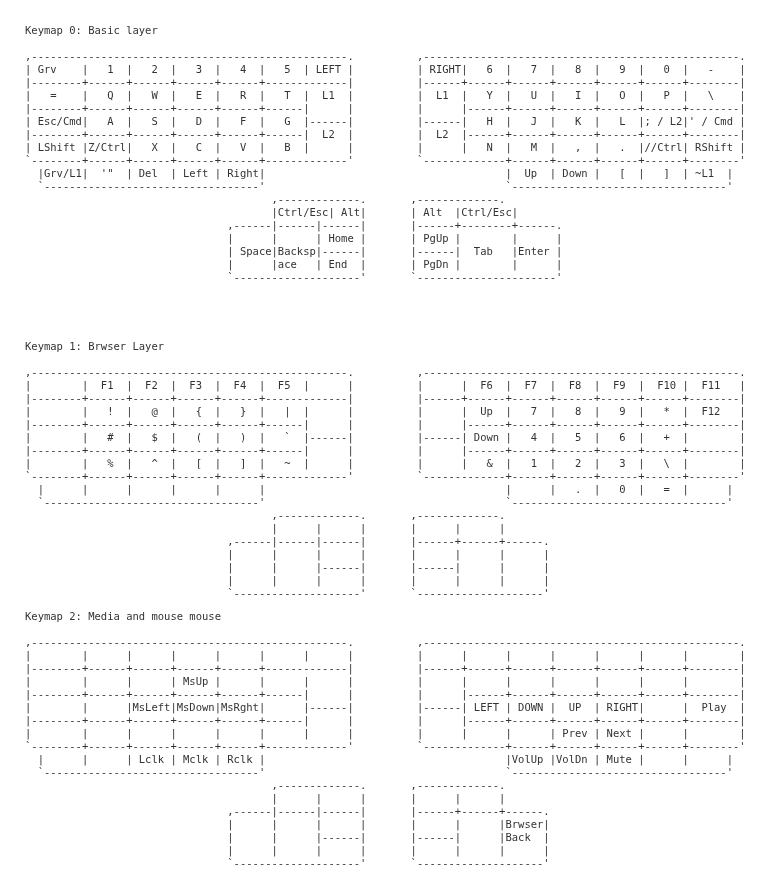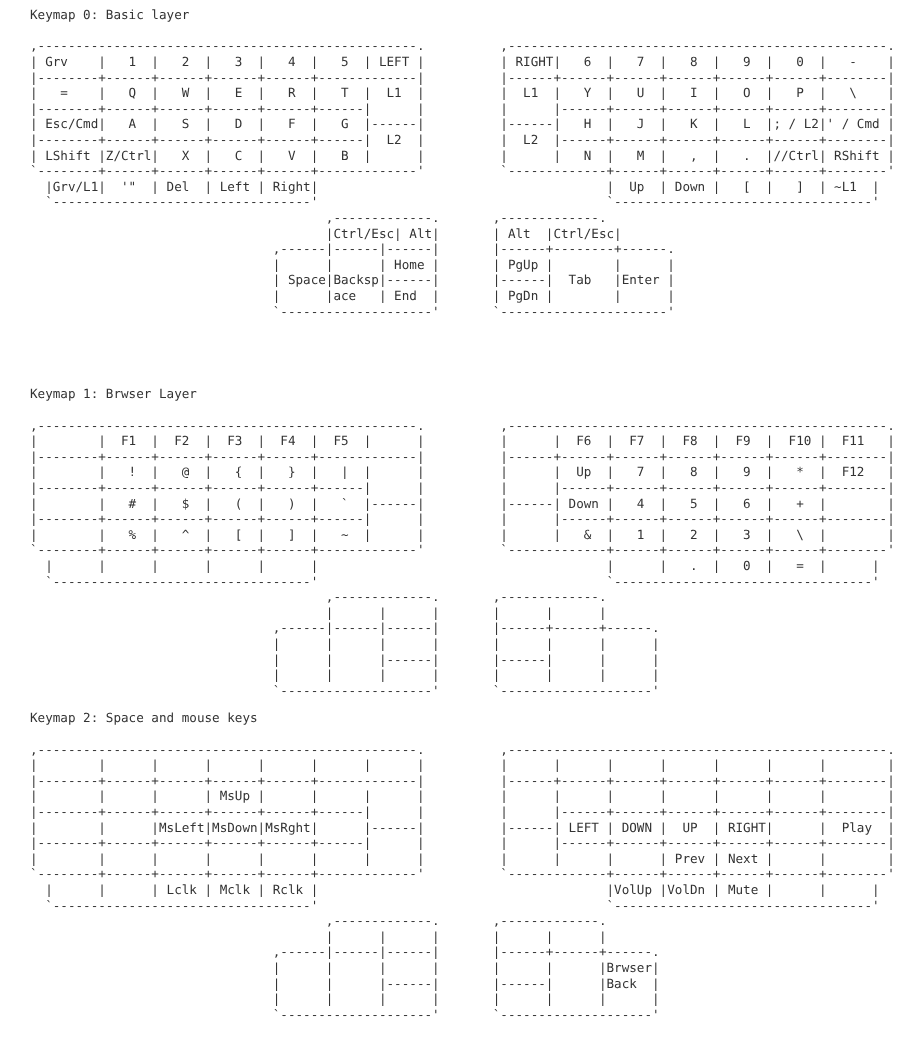--- a/index.html
+++ b/index.html
@@ -9,21 +9,21 @@
   }
   body {
     width: 765px;
     height: 883px;
     overflow: hidden;
   }
   .page {
     box-sizing: border-box;
     width: 765px;
     height: 676px;
-    padding: 7px 0 0 25px;
+    padding: 24px 0 0 25px;
     font-family: "DejaVu Sans Mono", "Liberation Mono", monospace;
     font-size: 10.5px;
     line-height: 13px;
     color: #333333;
   }
   pre {
     margin: 0;
     font-family: inherit;
     font-size: inherit;
     line-height: inherit;
@@ -82,21 +82,21 @@
                                        ,-------------.       ,-------------.
                                        |      |      |       |      |      |
                                 ,------|------|------|       |------+------+------.
                                 |      |      |      |       |      |      |      |
                                 |      |      |------|       |------|      |      |
                                 |      |      |      |       |      |      |      |
                                 `--------------------'       `--------------------'</pre>
   </section>
 
   <section class="keymap-section">
-    <pre class="keymap-title">Keymap 2: Space and mouse keys</pre>
+    <pre class="keymap-title">Keymap 2: Media and mouse mouse</pre>
     <pre class="keymap-art">,--------------------------------------------------.          ,--------------------------------------------------.
 |        |      |      |      |      |      |      |          |      |      |      |      |      |      |        |
 |--------+------+------+------+------+-------------|          |------+------+------+------+------+------+--------|
 |        |      |      | MsUp |      |      |      |          |      |      |      |      |      |      |        |
 |--------+------+------+------+------+------|      |          |      |------+------+------+------+------+--------|
 |        |      |MsLeft|MsDown|MsRght|      |------|          |------| LEFT | DOWN |  UP  | RIGHT|      |  Play  |
 |--------+------+------+------+------+------|      |          |      |------+------+------+------+------+--------|
 |        |      |      |      |      |      |      |          |      |      |      | Prev | Next |      |        |
 `--------+------+------+------+------+-------------'          `-------------+------+------+------+------+--------'
   |      |      | Lclk | Mclk | Rclk |                                      |VolUp |VolDn | Mute |      |      |

